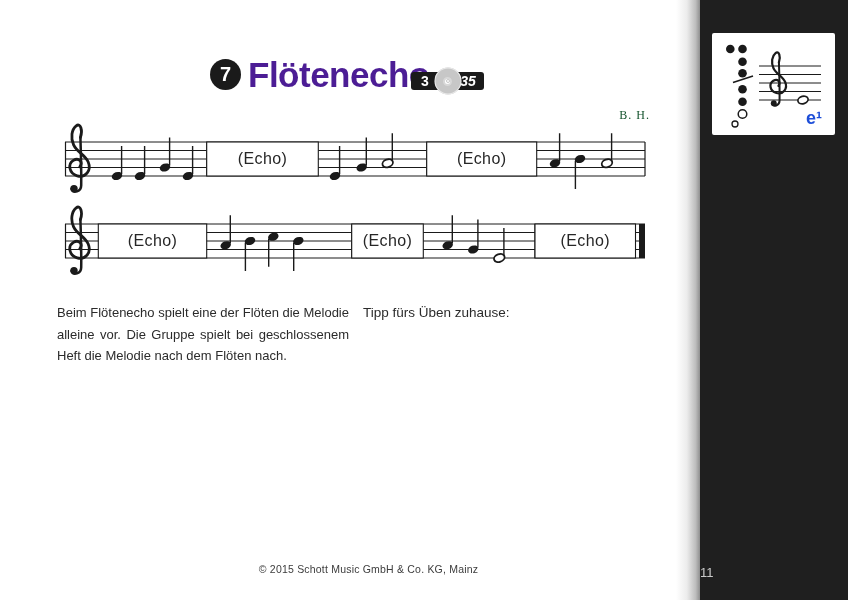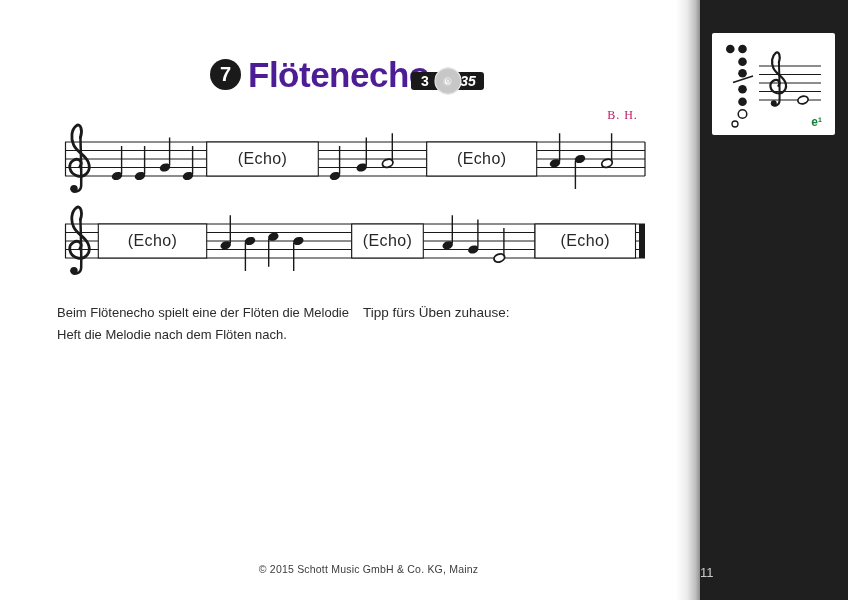--- a/index.html
+++ b/index.html
@@ -14,22 +14,22 @@
   .cd-badge { position:absolute; left:411px; top:72px; width:73px; height:18px; background:#1a1a1a; border-radius:3px; }
   .cd-num { position:absolute; top:0; height:18px; line-height:18px; color:#fff; font-weight:bold; font-size:14px; text-align:center; }
   .cd-num.left { left:0; width:28px; }
   .cd-num.right { right:0; width:32px;font-style:italic; }
   .cd-disc { position:absolute; left:50%; top:50%; transform:translate(-50%,-50%); width:27px; height:27px;
              border-radius:50%; background:#c7c7c7; box-shadow:0 0 0 1px #e9e9e9 inset; }
   .cd-hole { position:absolute; left:50%; top:50%; transform:translate(-50%,-50%); width:9px; height:9px;
              border-radius:50%; background:#fff; border:2px solid #d8d8d8; }
   .cd-hole-dot { position:absolute; left:50%; top:50%; transform:translate(-50%,-50%); width:4px; height:4px;
              border-radius:50%; border:1px solid #c7c7c7; }
-  .composer { position:absolute; left:595px; top:108px; width:55px; text-align:center;
-              font-family:"Liberation Serif", serif; font-size:12px; letter-spacing:1px; color:#be185d; }
+  .composer { position:absolute; left:595px; top:108px; width:55px; text-align:right;
+              font-family:"Liberation Serif", serif; font-size:12px; letter-spacing:1px; color:#14532d; }
 
   
   #score-svg { position:absolute; left:0; top:0; }
   .echo-text { font-family:"Liberation Sans", sans-serif; font-size:16px; letter-spacing:0.4px; fill:#262626; }
 
   
   .para { position:absolute; top:302px; font-size:13px; line-height:21.5px; color:#2b2b2b; }
   .para-left { left:57px; width:292px; }
   .para-right { left:363px; width:296px; }
   .para-heading { font-weight:normal; font-size:13.5px; }
@@ -39,21 +39,21 @@
   
   .footer { position:absolute; left:0; top:563px; width:737px; text-align:center;
             font-size:10.5px; letter-spacing:0.2px; color:#3c3c3c; }
 
   
   .edge-shade { position:absolute; left:676px; top:0; width:24px; height:600px;
                 background:linear-gradient(90deg,#ffffff 0%,#ececec 45%,#bdbdbd 82%,#8f8f8f 100%); }
   .sidebar { position:absolute; left:700px; top:0; width:148px; height:600px; background:#1f1f1f; }
   .fingering-box { position:absolute; left:12px; top:33px; width:123px; height:102px; background:#fff; border-radius:2px; }
   #fingering-svg { position:absolute; left:0; top:0; }
-  .note-label { position:absolute; right:13px; bottom:6px; font-weight:bold; font-size:12px; color:#15803d;margin-top:28px; }
+  .note-label { position:absolute; right:13px; bottom:6px; font-weight:bold; font-size:18px; color:#1d4ed8;margin-top:28px; }
   .page-number { position:absolute; left:0; bottom:20px; width:148px; text-align:left;
                  font-size:13px; color:#c9c9c9; }
 </style>
 </head>
 <body>
 
 <div class="lesson-badge">7</div>
 <h1 class="page-title">Flötenecho</h1>
 
 <div class="cd-badge">
@@ -175,20 +175,21 @@
         <ellipse cx="499.3" cy="258" rx="5.4" ry="3.9" transform="rotate(-20 499.3 258)" fill="#fff" stroke="#1a1a1a" stroke-width="1.8"></ellipse>
       </g>
       <rect x="535" y="224" width="100.5" height="34" fill="#fff" stroke="#1a1a1a" stroke-width="1.1"></rect>
       <text x="585.25" y="246.2" text-anchor="middle" class="echo-text">(Echo)</text>
       <rect x="639" y="224" width="6" height="34" fill="#1a1a1a"></rect>
     </g>
   </svg>
 
 <div class="para para-left">
     <div class="jline">Beim Flötenecho spielt eine der Flöten die Melodie</div>
+    <div class="jline">alleine vor. Die Gruppe spielt bei geschlossenem</div>
     <div class="jline last">Heft die Melodie nach dem Flöten nach.</div>
   </div>
 
 <div class="para para-right">
   <div class="para-heading">Tipp fürs Üben zuhause:</div>
 </div>
 
 <div class="footer">© 2015 Schott Music GmbH &amp; Co. KG, Mainz</div>
 
 <div class="edge-shade"></div>

